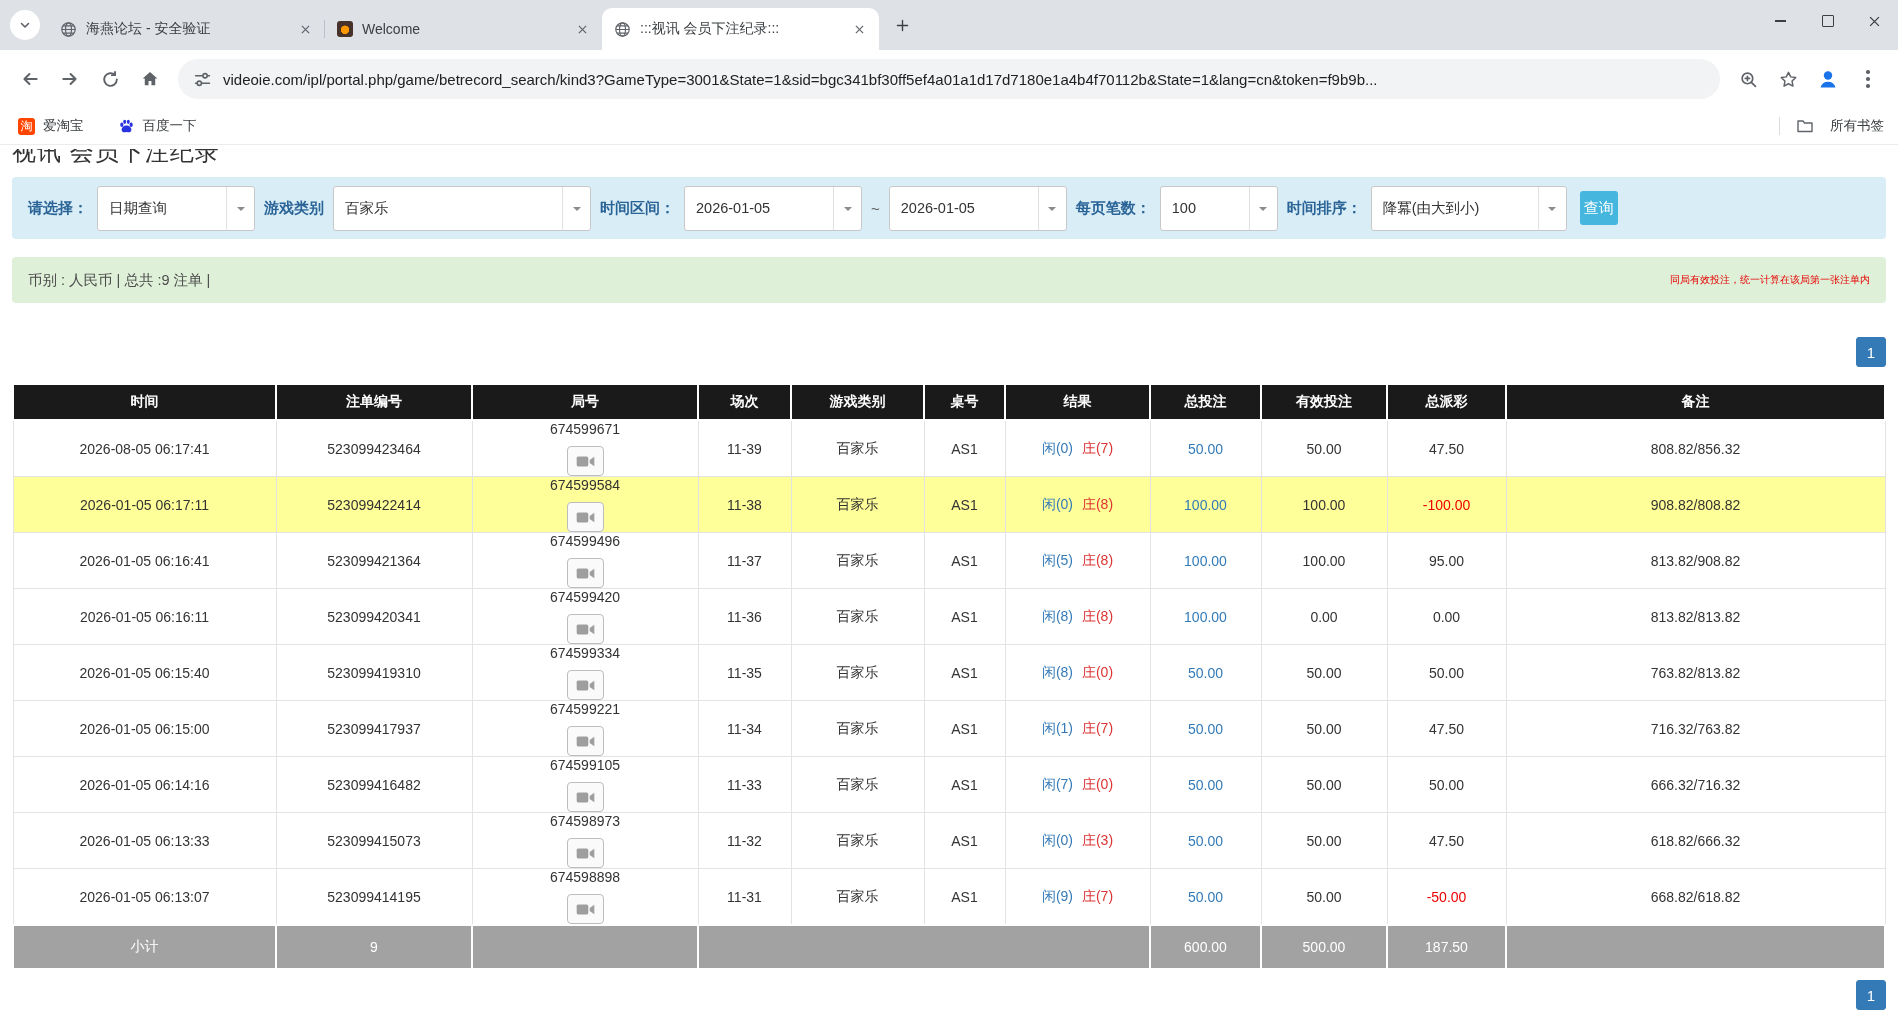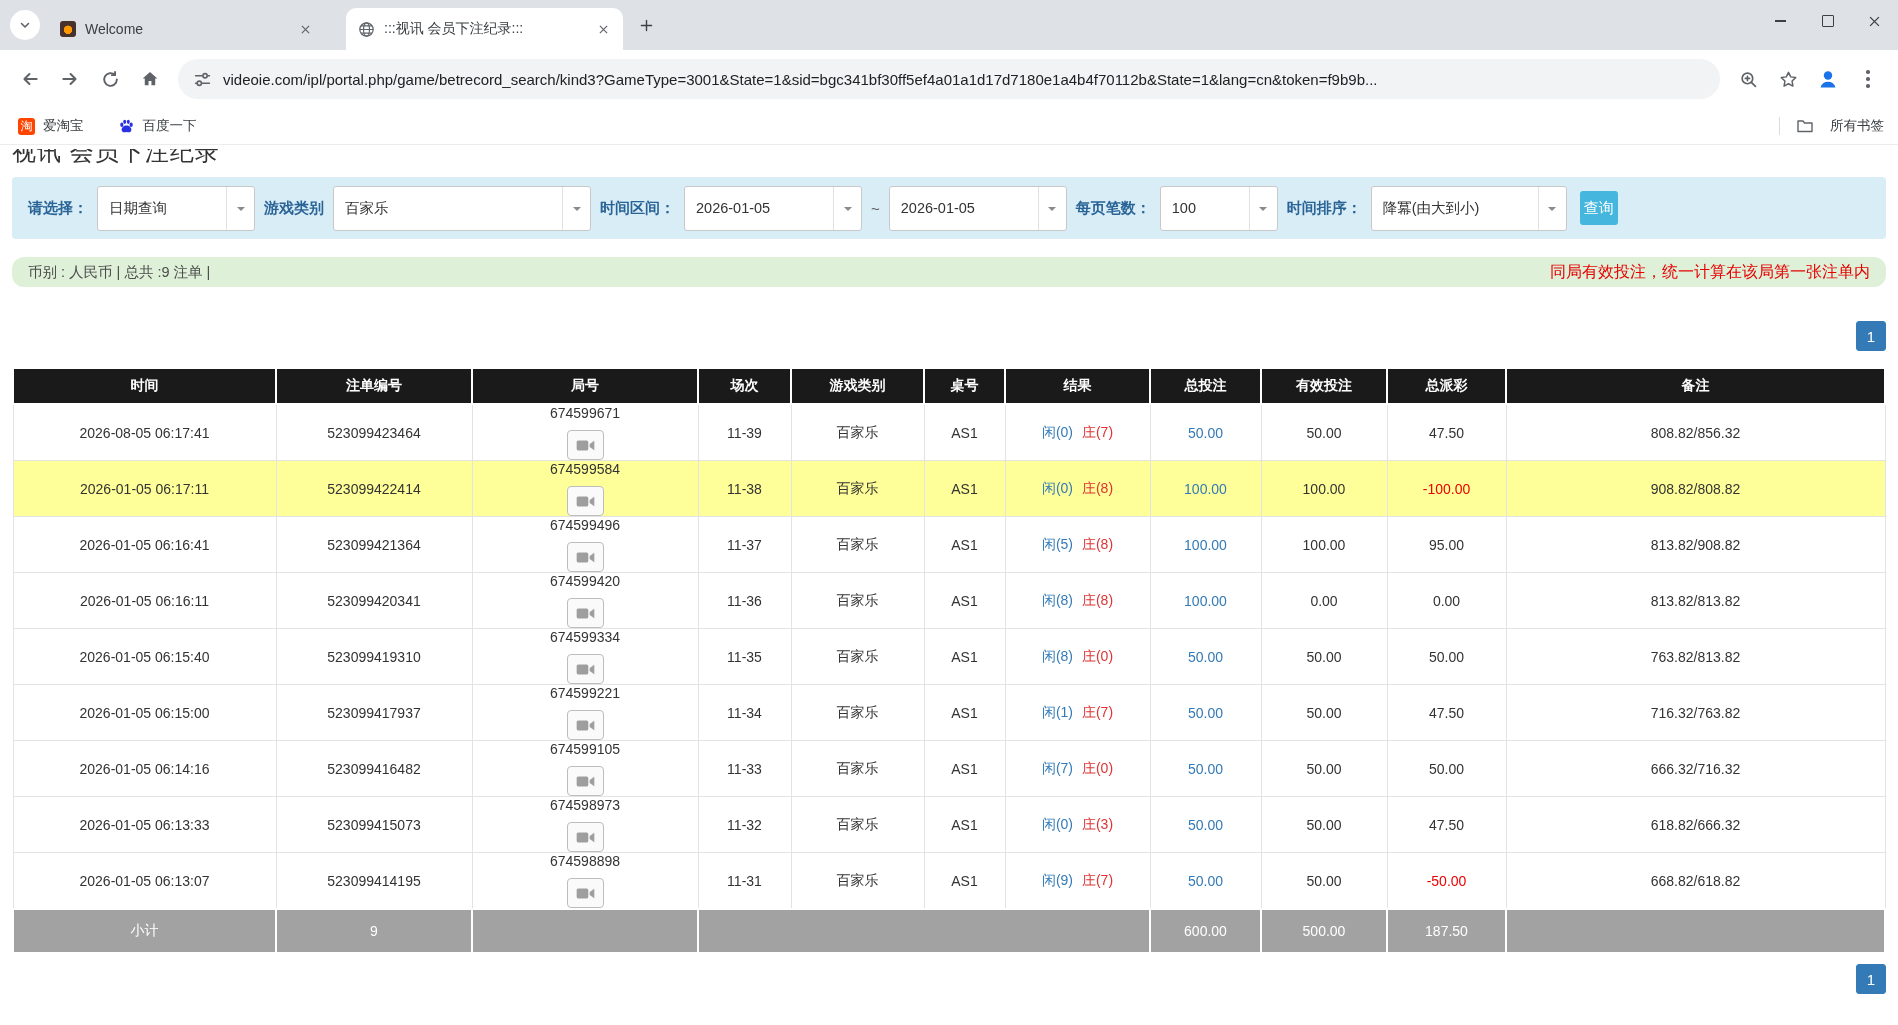--- a/index.html
+++ b/index.html
@@ -7,21 +7,21 @@
     width:1898px;height:1025px;overflow:hidden;background:#fff;
     font-family:"Liberation Sans","DejaVu Sans",sans-serif;
     -webkit-font-smoothing:antialiased;
   }
   .browser{width:1898px;height:1025px;display:flex;flex-direction:column;}
 
   
   .tabstrip{height:50px;background:#dee1e6;display:flex;align-items:flex-end;padding:0 0 0 8px;position:relative;flex:none;}
   .tab-search{width:30px;height:30px;border-radius:50%;background:#fff;display:flex;align-items:center;justify-content:center;align-self:center;margin:0 8px 0 2px;cursor:pointer;flex:none;}
   .tab{width:255px;height:42px;display:flex;align-items:center;padding:0 10px 0 12px;border-radius:10px 10px 0 0;color:#3c4043;font-size:14px;position:relative;cursor:pointer;flex:none;}
-  .tab.active{background:#fff;margin-left:21px;}
+  .tab.active{background:#fff;}
   .tab .t-title{flex:1;white-space:nowrap;overflow:hidden;text-overflow:clip;margin-right:6px;}
   .tab .favicon{width:17px;height:17px;margin-right:9px;flex:none;}
   .fav-welcome{width:16px;height:16px;border-radius:3px;background:radial-gradient(circle at 50% 55%, #ff9800 0 4px, #46322a 4.5px);margin-right:9px;flex:none;}
   .tab-close{width:19px;height:19px;border-radius:50%;display:flex;align-items:center;justify-content:center;flex:none;cursor:pointer;}
   .tab-sep::after{content:"";position:absolute;right:0;top:12px;bottom:12px;width:1px;background:#9aa0a680;}
   .newtab{width:30px;height:30px;border-radius:50%;display:flex;align-items:center;justify-content:center;align-self:center;margin-left:8px;cursor:pointer;flex:none;}
   .win-controls{position:absolute;right:0;top:0;height:42px;display:flex;}
   .wc{width:47px;height:42px;display:flex;align-items:center;justify-content:center;cursor:pointer;color:#3c4043;}
   .wc-min-glyph{display:block;width:11px;height:1.6px;background:#3c4043;}
   .wc-max-glyph{display:block;width:10px;height:10px;border:1.5px solid #3c4043;border-radius:1px;}
@@ -49,22 +49,22 @@
 
   .filter-bar{background:#d9edf7;border-radius:4px;height:62px;display:flex;align-items:center;padding:0 16px;gap:9px;margin-bottom:18px;}
   .f-label{color:#2a6496;font-weight:bold;font-size:15px;white-space:nowrap;}
   .sel{background:#fff;border:1px solid #c8c8c8;border-radius:3px;height:45px;display:flex;align-items:center;font-size:14.5px;color:#333;position:relative;padding:0 36px 0 11px;cursor:pointer;box-sizing:border-box;white-space:nowrap;}
   .sel .caret{position:absolute;right:0;top:0;bottom:0;width:27px;border-left:1px solid #e1e1e1;display:flex;align-items:center;justify-content:center;}
   .sel .caret::after{content:"";border:4.5px solid transparent;border-top-color:#8a8a8a;margin-top:5px;}
   .w-mode{width:158px;}.w-game{width:258px;}.w-date{width:178px;}.w-size{width:118px;}.w-sort{width:196px;}
   .tilde{color:#555;font-size:15px;}
   .btn-search{background:#45b6dd;color:#fff;border:none;border-radius:3px;height:34px;padding:0 4px;font-size:15px;cursor:pointer;margin-left:4px;font-family:inherit;}
 
-  .summary-bar{background:#dff0d8;border-radius:12px;height:30px;display:flex;align-items:center;padding:0 16px;font-size:14.5px;color:#4b4b4b;justify-content:flex-end;}
-  .summary-notice{margin-left:auto;color:#e60000;font-size:16px;}
+  .summary-bar{background:#dff0d8;border-radius:4px;height:46px;display:flex;align-items:center;padding:0 16px;font-size:14.5px;color:#4b4b4b;justify-content:flex-end;}
+  .summary-notice{margin-left:auto;color:#e60000;font-size:10px;}
 
   .pager-row{display:flex;justify-content:flex-end;}
   .pager-top{margin-top:34px;margin-bottom:16px;}
   .pager-bottom{margin-top:10px;}
   .pager-btn{width:30px;height:30px;background:#337ab7;border:1px solid #337ab7;color:#fff;font-size:15px;display:flex;align-items:center;justify-content:center;border-radius:3px;cursor:pointer;font-family:inherit;}
 
   table.bets{width:100%;border-collapse:collapse;table-layout:fixed;font-size:14px;color:#333;text-align:center;}
   table.bets thead th{background:#1a1a1a;color:#fff;font-weight:bold;height:34px;border:2px solid #fff;font-size:14px;padding:0 2px;}
   table.bets tbody td{height:54px;border:1px solid #e3e3e3;background:#fff;padding:0 4px;overflow:hidden;}
   table.bets tbody tr.highlight td{background:#ffff99;}
@@ -83,20 +83,33 @@
 
 <div class="browser">
 
   <div class="tabstrip">
     <div class="tab-search">
       <svg width="12" height="12" viewBox="0 0 12 12" fill="none" stroke="#5f6368" stroke-width="1.6" stroke-linecap="round" stroke-linejoin="round">
           <path d="M2.5 4.5L6 8l3.5-3.5"></path>
         </svg>
     </div>
 
+    <div class="tab tab-sep">
+      <svg class="favicon" viewBox="0 0 16 16" fill="none" stroke="#5f6368" stroke-width="1.1">
+          <circle cx="8" cy="8" r="6.3"></circle>
+          <ellipse cx="8" cy="8" rx="2.8" ry="6.3"></ellipse>
+          <path d="M1.7 8h12.6M2.7 4.6h10.6M2.7 11.4h10.6"></path>
+        </svg>
+      <span class="t-title">海燕论坛 - 安全验证</span>
+      <span class="tab-close">
+        <svg width="9" height="9" viewBox="0 0 10 10" stroke="#5f6368" stroke-width="1.3">
+            <path d="M1 1l8 8M9 1l-8 8"></path>
+          </svg>
+      </span>
+    </div>
 
     <div class="tab">
       <span class="fav-welcome"></span>
       <span class="t-title">Welcome</span>
       <span class="tab-close">
         <svg width="9" height="9" viewBox="0 0 10 10" stroke="#5f6368" stroke-width="1.3">
             <path d="M1 1l8 8M9 1l-8 8"></path>
           </svg>
       </span>
     </div>

